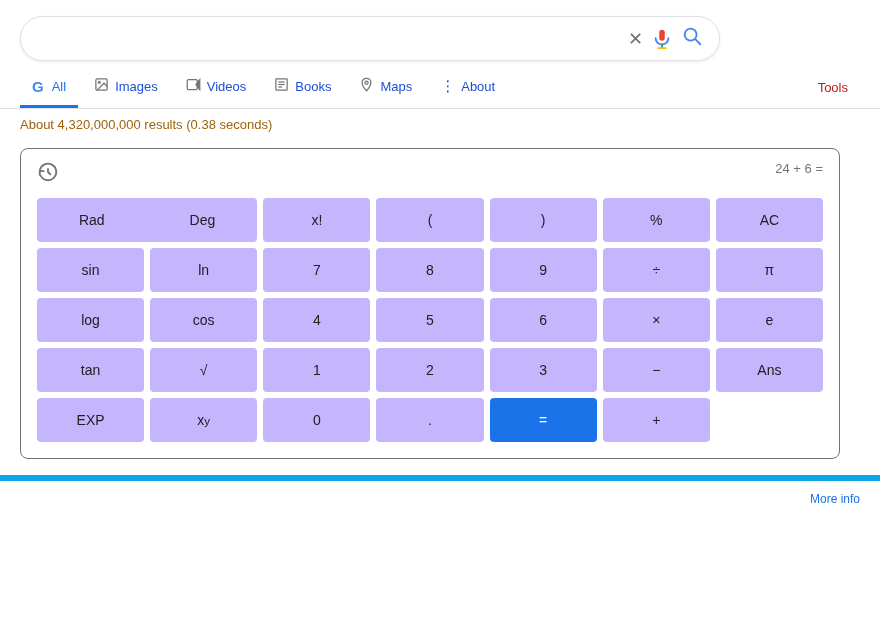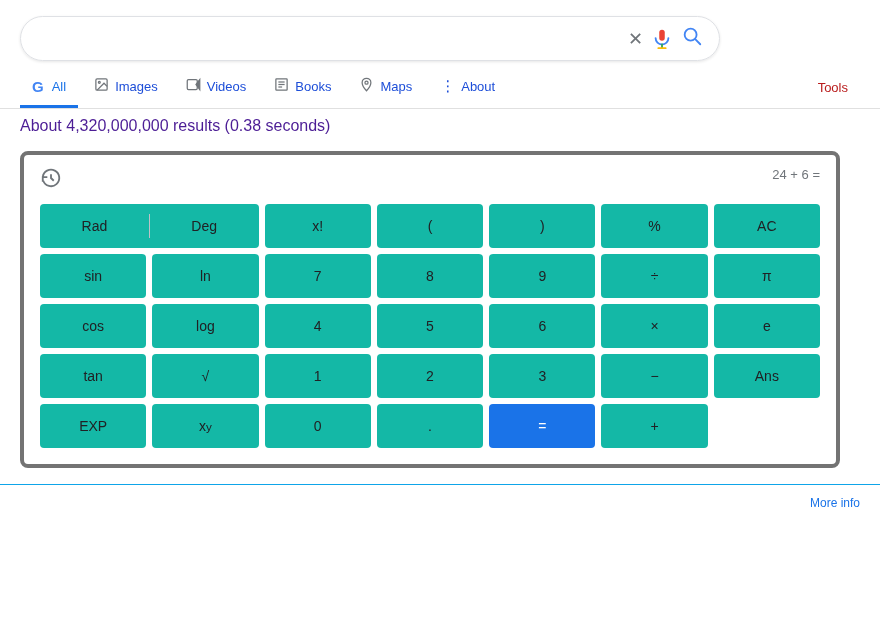--- a/index.html
+++ b/index.html
@@ -70,28 +70,28 @@
       margin-left: auto;
       padding: 10px 12px;
       font-size: 13px;
       color: #b91c1c;
       cursor: pointer;
     }
 
     
     .results-info {
       padding: 8px 20px;
-      font-size: 16px;
-      color: #4c1d95;
+      font-size: 13px;
+      color: #a16207;
     }
 
     
     .calc-container {
       margin: 8px 20px 16px 20px;
-      border: 4px solid #737373;
+      border: 1px solid #737373;
       border-radius: 8px;
       padding: 12px 16px 16px 16px;
       max-width: 820px;
     }
     .calc-display-area {
       display: flex;
       justify-content: space-between;
       align-items: flex-start;
       margin-bottom: 10px;
     }
@@ -114,21 +114,21 @@
       line-height: 1.1;
     }
 
     
     .calc-buttons {
       display: grid;
       grid-template-columns: repeat(7, 1fr);
       gap: 6px;
     }
     .calc-btn {
-      background: #14b8a6;
+      background: #c4b5fd;
       border: none;
       border-radius: 4px;
       padding: 12px 6px;
       font-size: 14px;
       color: #202124;
       cursor: pointer;
       text-align: center;
       min-height: 44px;
       display: flex;
       align-items: center;
@@ -158,21 +158,21 @@
     }
     .calc-btn.equals {
       background: #1a73e8;
       color: #fff;
     }
 
     
     .more-info-bar {
       padding: 8px 20px;
       text-align: right;
-      border-top: 1px solid #0ea5e9;
+      border-top: 6px solid #0ea5e9;
       margin-top: 4px;
     }
     .more-info-link {
       font-size: 12px;
       color: #1a73e8;
       cursor: pointer;
       text-decoration: none;
     }
 
     .google-g { color: #4285f4; font-weight: bold; font-size: 15px; margin-right: 2px; }
@@ -286,22 +286,22 @@
     <button class="calc-btn">AC</button>
 
     <button class="calc-btn">sin</button>
     <button class="calc-btn">ln</button>
     <button class="calc-btn">7</button>
     <button class="calc-btn">8</button>
     <button class="calc-btn">9</button>
     <button class="calc-btn">÷</button>
 
     <button class="calc-btn">π</button>
+    <button class="calc-btn">log</button>
     <button class="calc-btn">cos</button>
-    <button class="calc-btn">log</button>
     <button class="calc-btn">4</button>
     <button class="calc-btn">5</button>
     <button class="calc-btn">6</button>
     <button class="calc-btn">×</button>
 
     <button class="calc-btn">e</button>
     <button class="calc-btn">tan</button>
     <button class="calc-btn">√</button>
     <button class="calc-btn">1</button>
     <button class="calc-btn">2</button>

